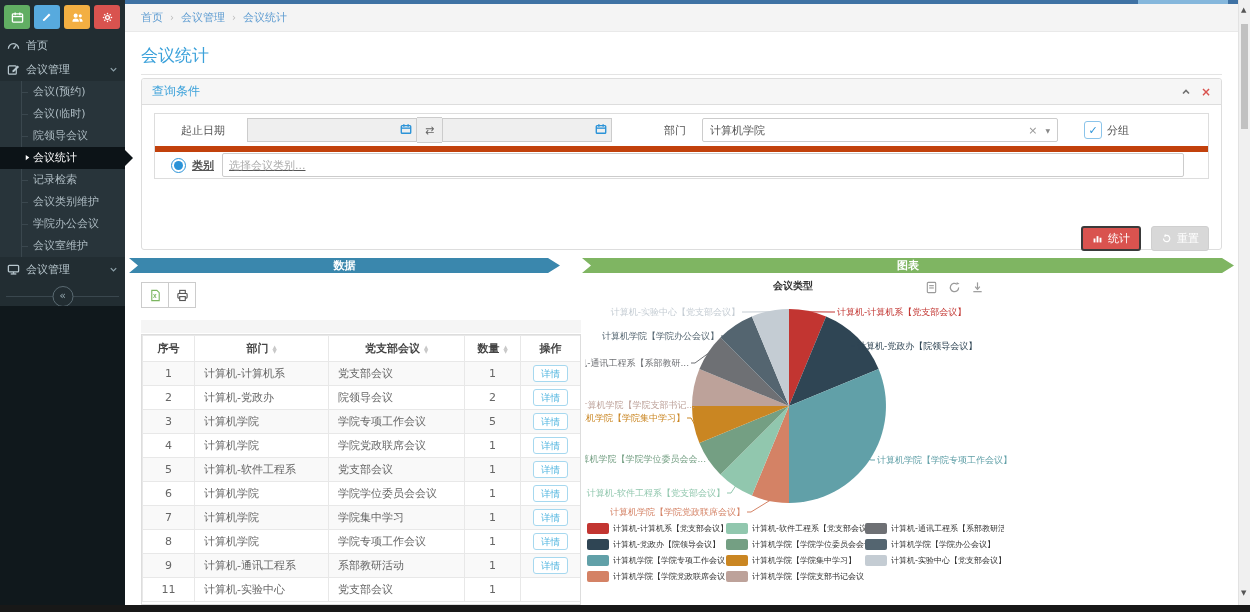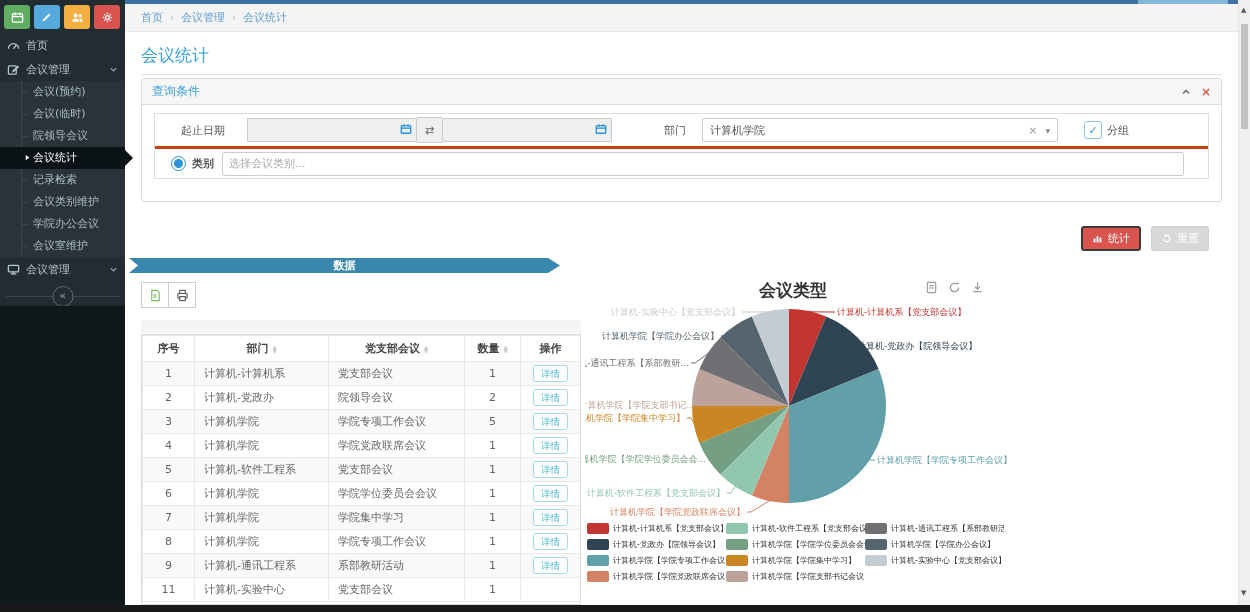--- a/index.html
+++ b/index.html
@@ -36,31 +36,31 @@
   .breadcrumb{position:absolute;left:125px;top:4px;width:1113px;height:28px;background:#f4f4f4;border-bottom:1px solid #e9e9e9;
     box-sizing:border-box;display:flex;align-items:center;padding-left:16px;gap:7px;font-size:11px;}
   .crumb{color:#5e9cd1;cursor:pointer;}
   .crumb-sep{color:#bbb;font-size:10px;}
 
   
   .content{position:absolute;left:125px;top:32px;width:1113px;height:573px;background:#fff;}
   .page-title{position:absolute;left:16px;top:12px;font-size:17px;color:#3ba1da;}
   .title-rule{position:absolute;left:16px;right:16px;top:42px;height:1px;background:#e4e4e4;}
 
-  .panel{position:absolute;left:16px;right:16px;top:46px;height:124px;border:1px solid #ddd;border-radius:3px;box-sizing:border-box;}
+  .panel{position:absolute;left:16px;right:16px;top:46px;height:172px;border:1px solid #ddd;border-radius:3px;box-sizing:border-box;}
   .panel-header{height:25px;background:#f6f6f6;border-bottom:1px solid #ddd;display:flex;align-items:center;padding:0 10px;
     border-radius:3px 3px 0 0;}
   .panel-title{color:#3ba1da;font-size:12px;}
   .panel-tools{margin-left:auto;display:flex;gap:10px;align-items:center;}
   .tool-collapse{color:#6f6f6f;cursor:pointer;}
   .tool-close{color:#d9534f;font-weight:bold;font-size:12px;cursor:pointer;line-height:10px;}
   .panel-body{position:relative;height:145px;}
   .form-box{margin:8px 12px 0 12px;border:1px solid #ddd;}
   .form-row{height:32px;display:flex;align-items:center;box-sizing:border-box;}
-  .form-row + .form-row{border-top:3px solid #c2410c;}
+  .form-row + .form-row{border-top:6px solid #c2410c;text-decoration:underline;}
   .lbl{color:#555;font-size:11px;}
   .lbl-date{margin-left:26px;width:56px;}
   .lbl-dept{margin-left:52px;width:26px;}
   .lbl-strong{font-weight:bold;color:#555;font-size:11px;margin-left:6px;}
   .date-input{position:relative;width:168px;height:22px;background:#efefef;border:1px solid #ccc;margin-left:10px;}
   .date-input input{width:130px;height:20px;border:none;background:transparent;outline:none;font-size:11px;padding:0 4px;}
   .date-input .cal{position:absolute;right:4px;top:4px;color:#2b93d8;}
   .date-addon{width:25px;height:24px;background:#eee;border-top:1px solid #ccc;border-bottom:1px solid #ccc;
     display:flex;align-items:center;justify-content:center;color:#666;font-size:11px;}
   .date-input.second{margin-left:0;}
@@ -98,21 +98,21 @@
   .table-wrap{position:absolute;left:16px;top:302px;width:440px;bottom:0;overflow:hidden;border:1px solid #ddd;box-sizing:border-box;}
   table{border-collapse:collapse;width:438px;table-layout:fixed;font-size:11px;}
   th{height:25px;font-weight:bold;color:#444;border:1px solid #e8e8e8;background:#fff;text-align:center;padding:0;}
   td{height:23px;border:1px solid #e8e8e8;color:#666;text-align:center;padding:0 4px;overflow:hidden;white-space:nowrap;}
   td.al{text-align:left;padding-left:9px;}
   tbody tr:nth-child(odd) td{background:#f9f9f9;}
   .sort{display:inline-flex;flex-direction:column;font-size:5.5px;line-height:4.5px;color:#c8c8c8;margin-left:4px;vertical-align:middle;cursor:pointer;}
   .btn-detail{border:1px solid #a6d8ef;color:#53b6e0;background:#fff;border-radius:3px;font-size:9.5px;
     padding:1px 7px;line-height:13px;cursor:pointer;font-family:inherit;}
 
-  .chart-title{position:absolute;left:583px;top:247px;width:170px;text-align:center;font-weight:bold;font-size:17px;color:#333;}
+  .chart-title{position:absolute;left:583px;top:247px;width:170px;text-align:center;font-weight:bold;font-size:10px;color:#333;}
   .toolbox{position:absolute;left:800px;top:249px;display:flex;gap:10px;color:#9a9a9a;}
   .toolbox .icn{cursor:pointer;}
   .pie-svg{position:absolute;left:460px;top:260px;}
   .legend{position:absolute;left:462px;top:488px;display:grid;grid-auto-flow:column;
     grid-template-rows:repeat(4,16px);grid-template-columns:repeat(3,139px);align-items:center;}
   .lg-item{display:flex;align-items:center;gap:4px;white-space:nowrap;overflow:hidden;width:139px;font-size:8px;color:#333;cursor:pointer;}
   .lg-chip{width:22px;height:11px;border-radius:2px;flex:none;}
 
   
   .scrollbar{position:absolute;right:0;top:0;width:12px;height:605px;background:#f0f0f0;border-left:1px solid #e2e2e2;box-sizing:border-box;}
@@ -324,20 +324,21 @@
                 <path d="M4.9 1.2 L4.5 4.8 L7.8 3.5 Z" fill="#fff"></path>
               </svg>
             </span>
           <span>重置</span>
         </button>
       </div>
     </div>
   </section>
 
   <div class="ribbon ribbon-data">数据</div>
+  <div class="ribbon ribbon-chart">图表</div>
 
   <div class="toolbar">
     <button class="tb-btn">
         <span class="icn" id="excelIcon">
           <svg viewBox="0 0 14 14" width="13" height="13">
             <path d="M3 1.5 h5.5 l2.5 2.5 v8.5 h-8 z" fill="none" stroke="#7cb660" stroke-width="1.2"></path>
             <text x="4.4" y="10.2" font-size="7" fill="#7cb660" font-weight="bold">x</text>
           </svg>
         </span>
       </button>

